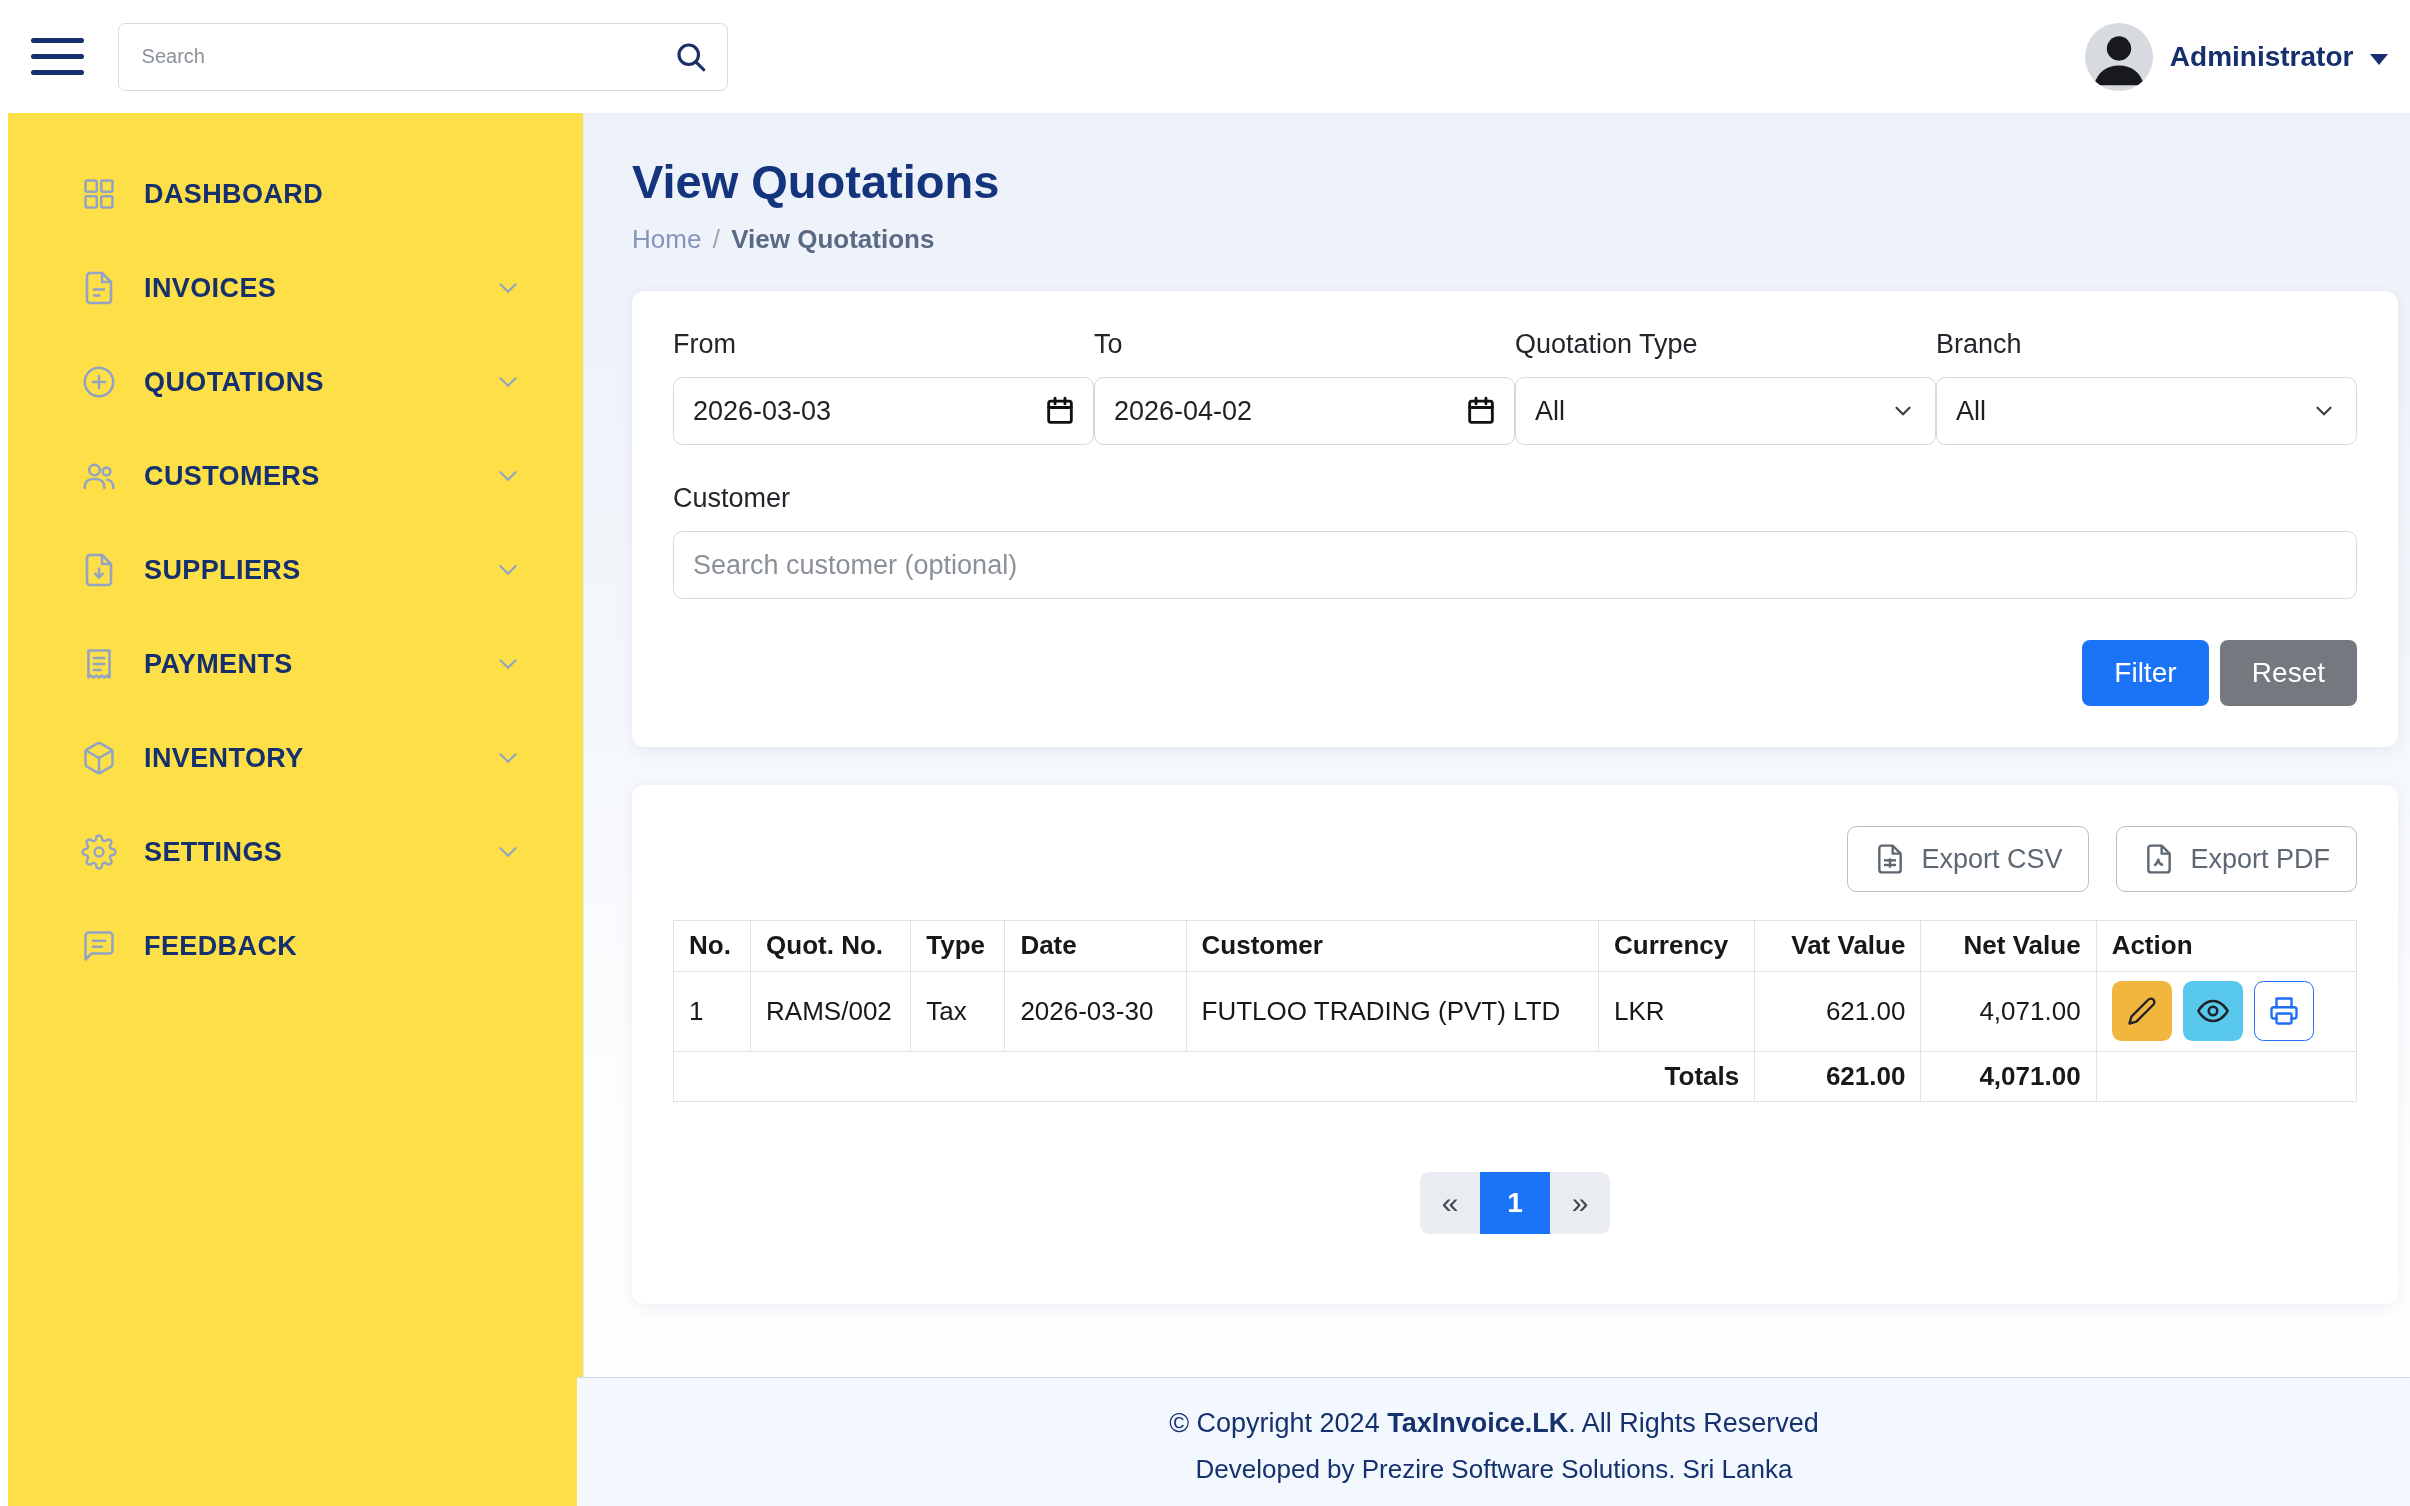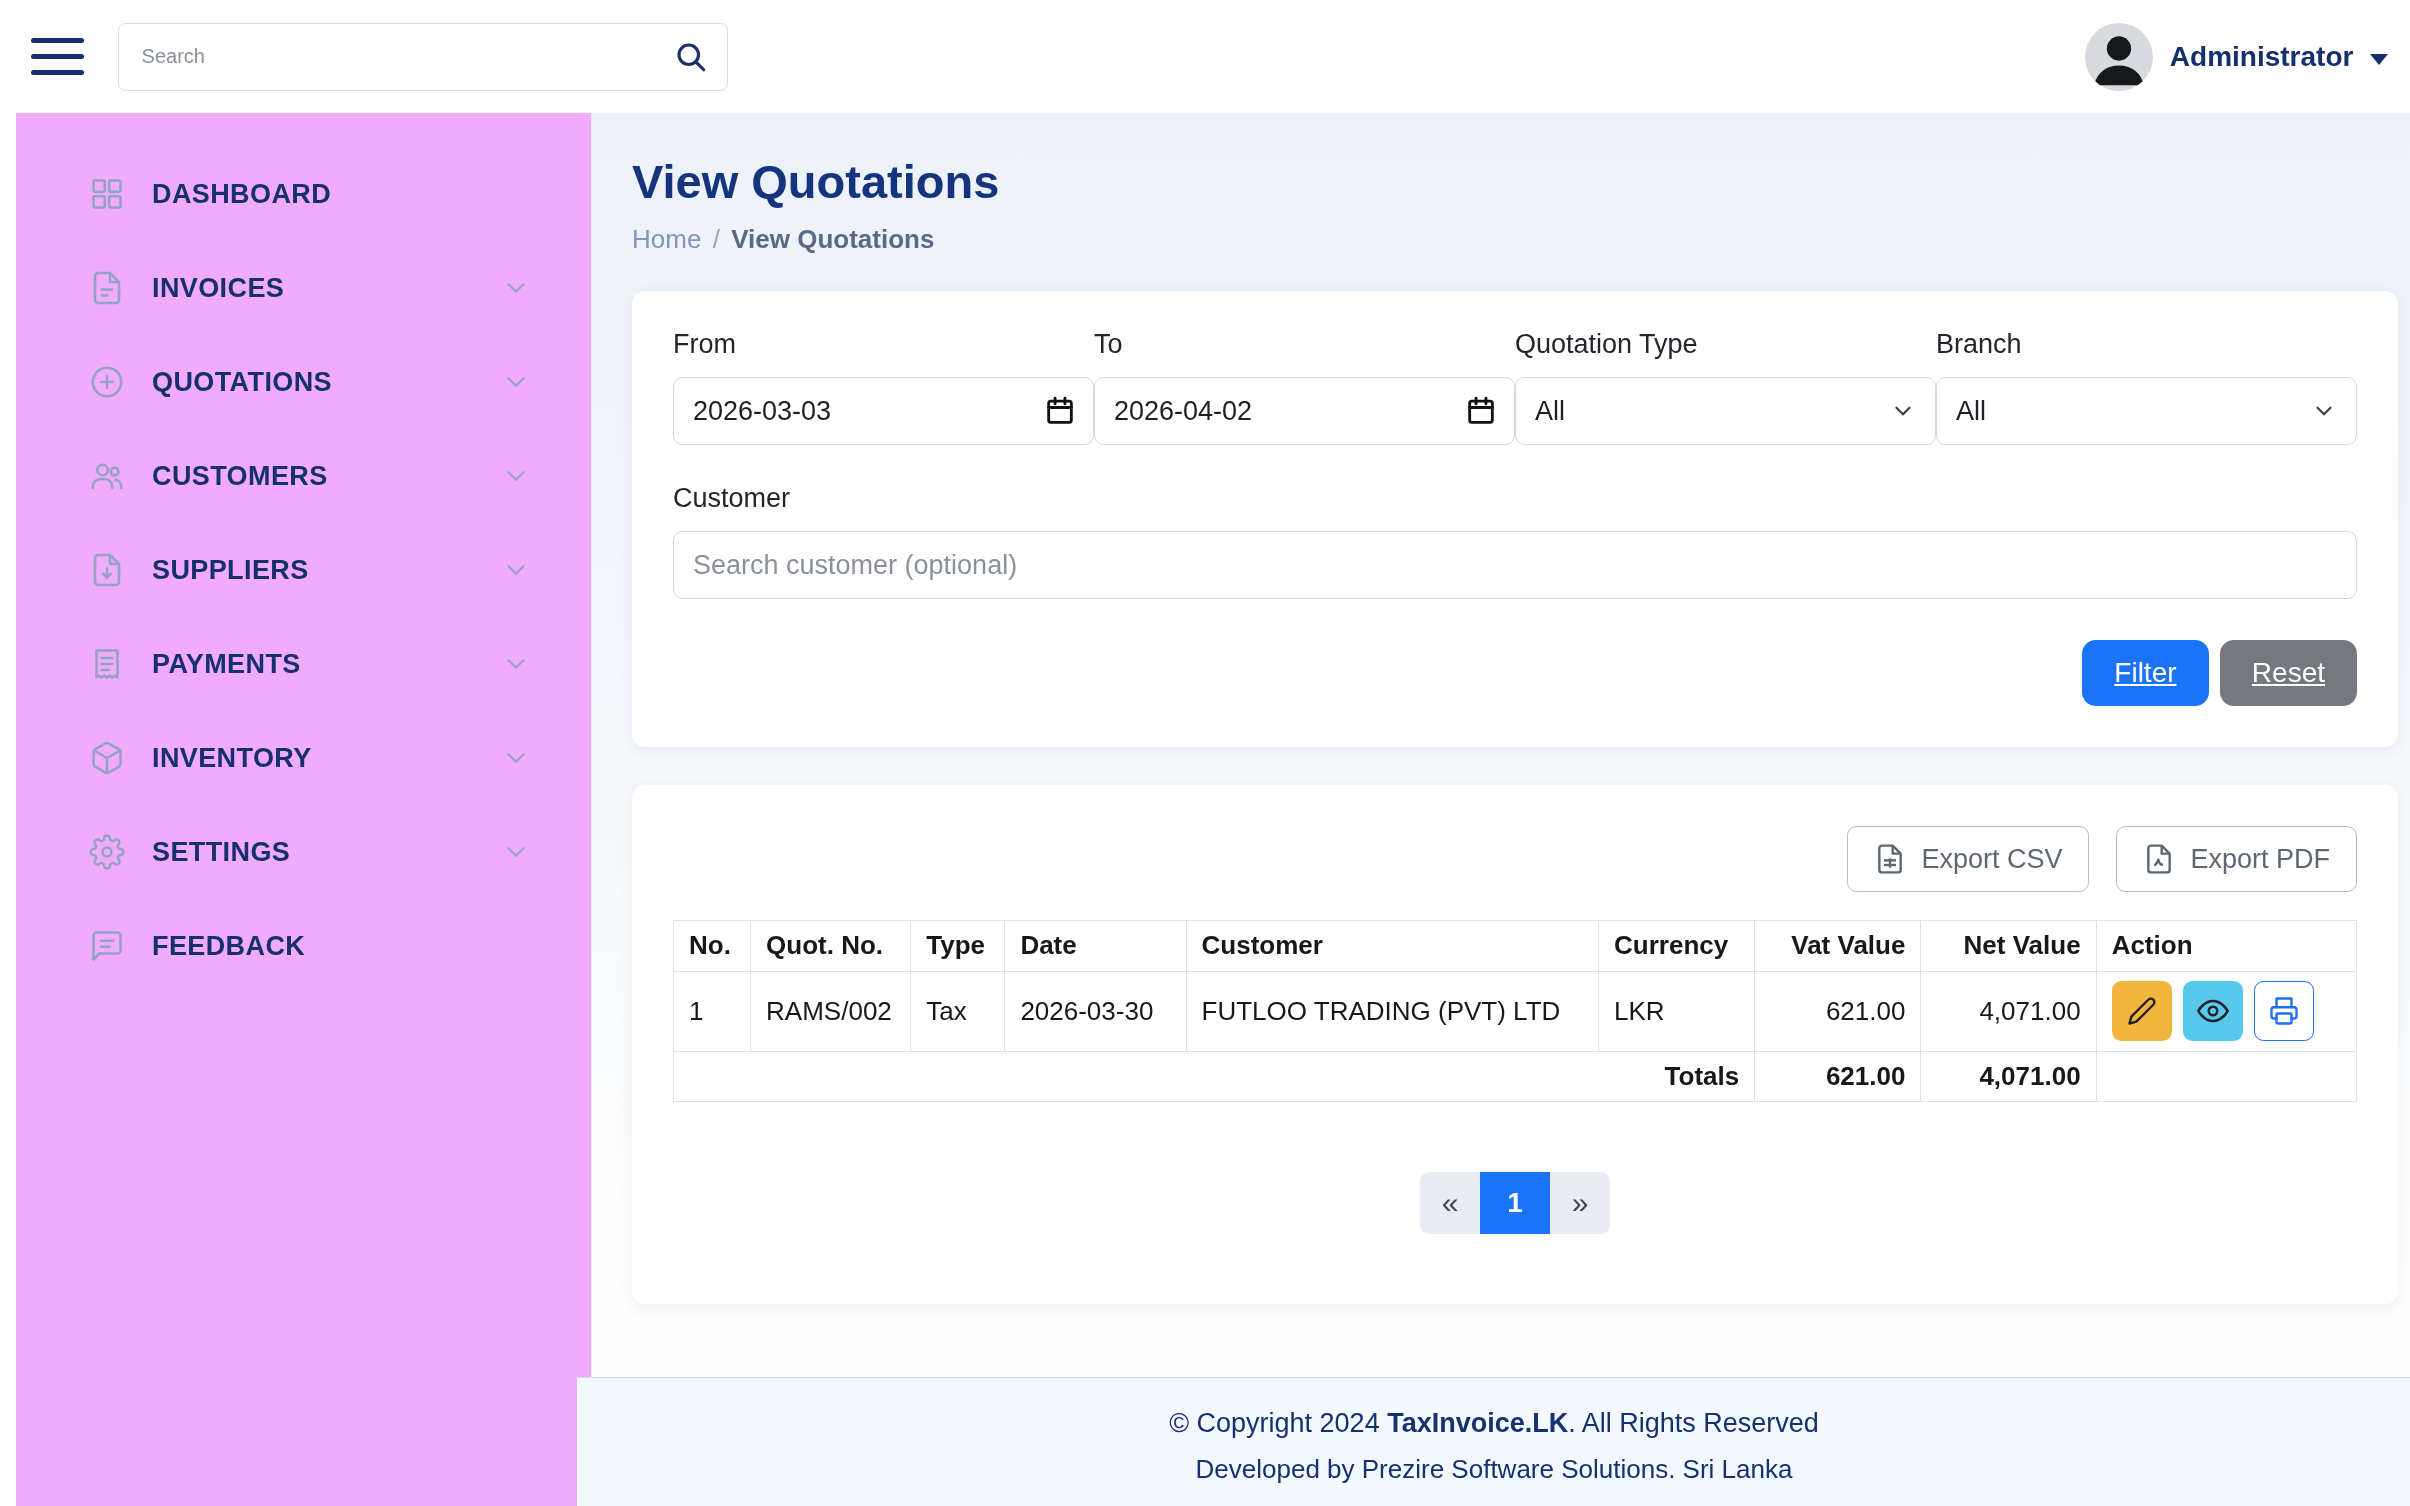--- a/index.html
+++ b/index.html
@@ -37,22 +37,22 @@
     display:flex; align-items:flex-end; justify-content:center;
   }
   .user-name { font-size:28px; font-weight:700; color:#16306d; }
   .user-caret {
     width:0; height:0; border-left:9.4px solid transparent; border-right:9.4px solid transparent;
     border-top:11.3px solid #16306d; margin-top:5.6px;
   }
 
   
   .sidebar {
-    position:absolute; top:113px; left:16px; width:576px; bottom:0;
-    background:#f0abfc; border-right:0.9px solid #e8ecf4; padding-top:34px; z-index:4;
+    position:absolute; top:113px; left:8px; width:576px; bottom:0;
+    background:#fde047; border-right:0.9px solid #e8ecf4; padding-top:34px; z-index:4;
   }
   .nav-item { height:94px; display:flex; align-items:center; padding:0 60px 0 72px; cursor:pointer; }
   .nav-icon { width:38px; height:38px; flex:0 0 38px; display:flex; align-items:center; justify-content:center; }
   .nav-label { margin-left:26px; font-size:27px; font-weight:700; color:#16306d; letter-spacing:0.4px; }
   .nav-chevron { margin-left:auto; display:flex; }
 
   
   .main {
     position:absolute; top:113px; left:576px; right:0; bottom:0;
     background:linear-gradient(180deg,#edf1f9 0%,#f3f6fb 38%,#fcfdfe 70%,#ffffff 100%);
@@ -80,22 +80,22 @@
   .input-icon { position:absolute; right:17px; top:17px; pointer-events:none; display:flex; }
   .select-box {
     margin-top:17px; height:68px; border:1.9px solid #d3d8df; border-radius:9.4px; background:#fff;
     display:flex; align-items:center; justify-content:space-between; padding:0 19px; cursor:pointer;
   }
   .select-value { font-size:27px; color:#1d2025; }
   .customer-block { margin-top:38px; }
   .customer-block .text-input { padding-right:19px; }
   .btn-row { display:flex; justify-content:flex-end; gap:11.3px; margin-top:41px; }
   .btn {
-    height:66px; border:none; border-radius:14px; padding:0 32px;
-    font-size:28px; font-family:inherit; color:#fff; cursor:pointer;text-decoration:underline;
+    height:66px; border:none; border-radius:8px; padding:0 32px;
+    font-size:28px; font-family:inherit; color:#fff; cursor:pointer;
   }
   .btn-filter { background:#1b74f7; }
   .btn-reset { background:#75797f; }
 
   
   .table-card { margin-top:38px; padding:41px 41px 1.9px; }
   .export-row { display:flex; justify-content:flex-end; gap:27px; }
   .btn-export {
     display:flex; align-items:center; gap:15px; height:66px; padding:0 26px;
     background:#fff; border:1.9px solid #b6bdc6; border-radius:9.4px;

